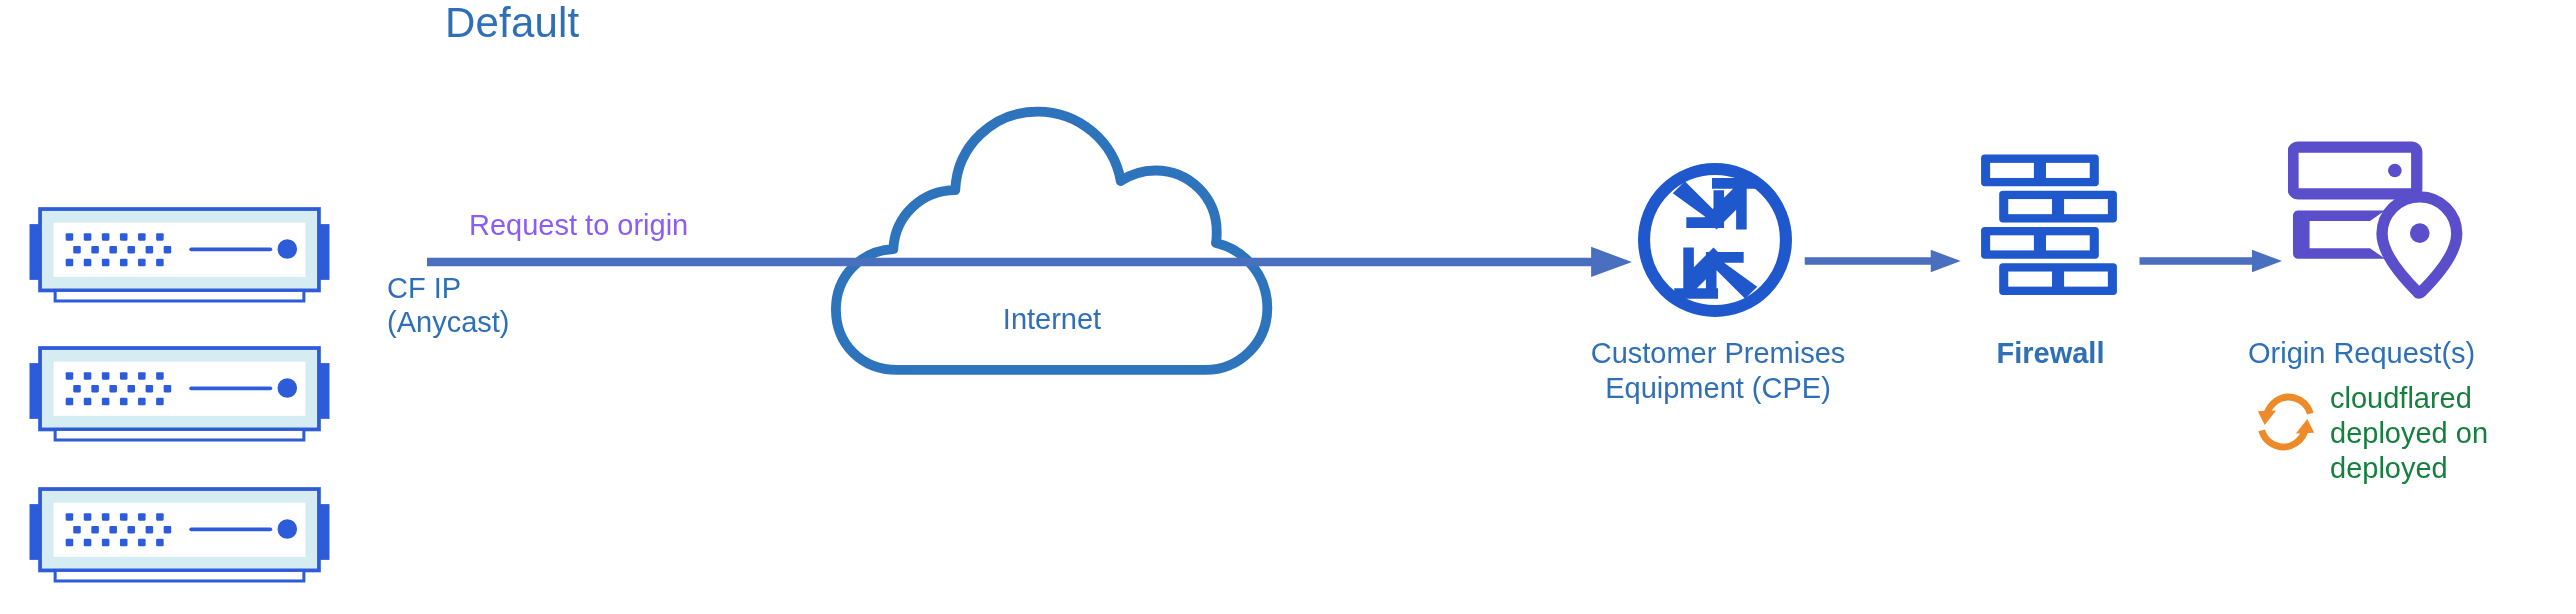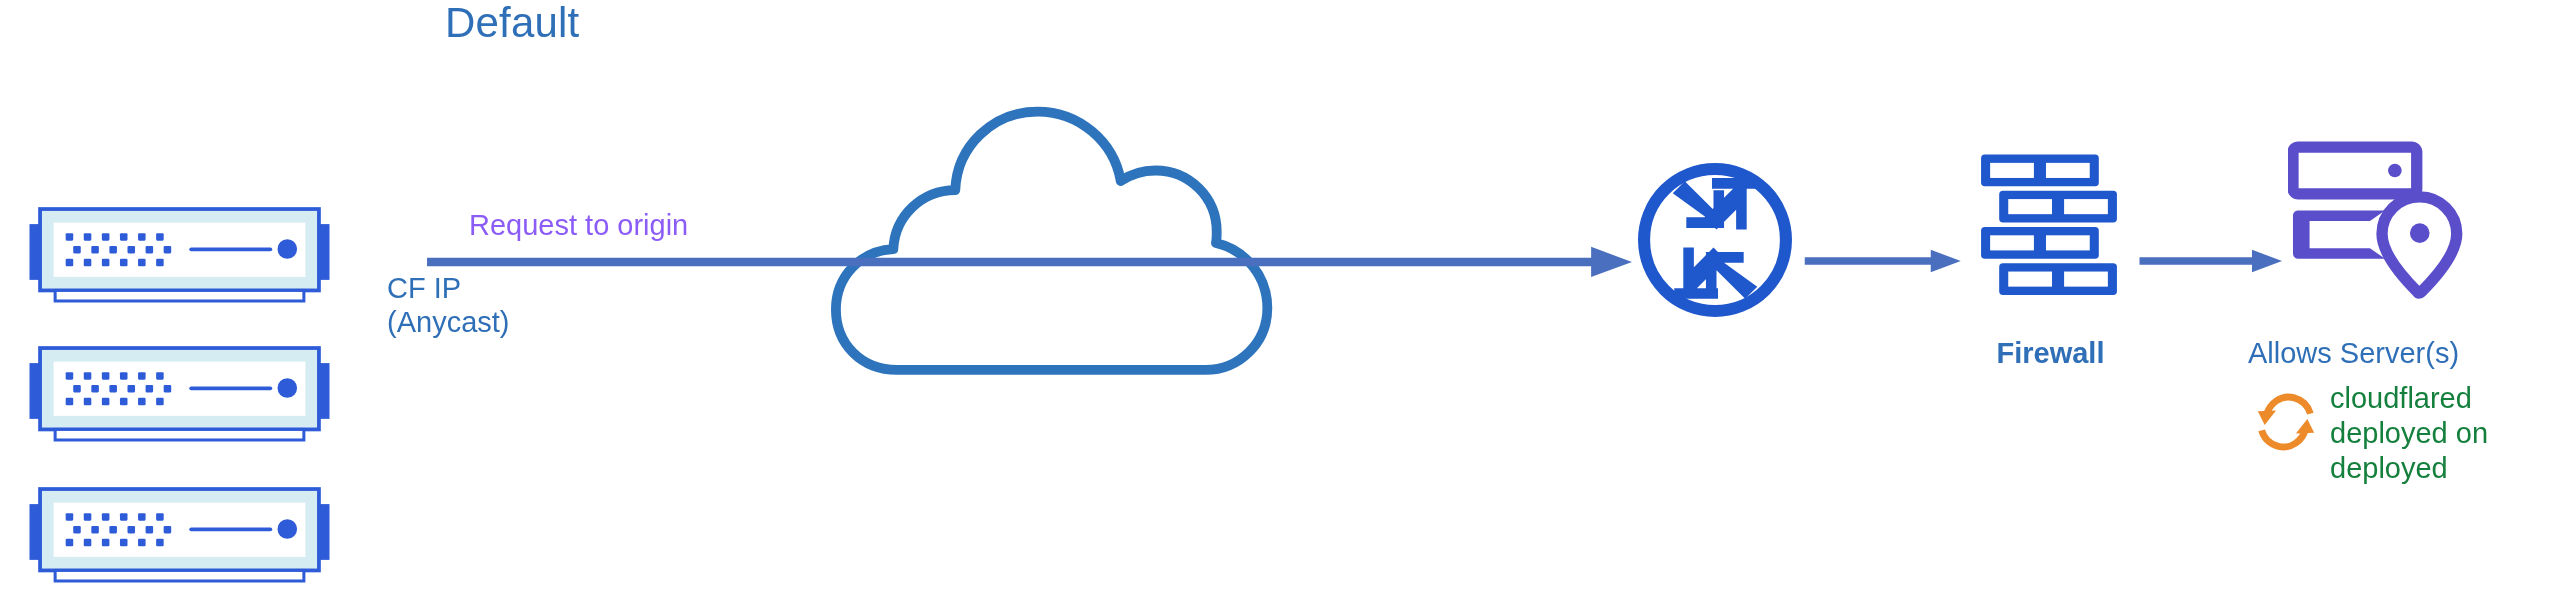--- a/index.html
+++ b/index.html
@@ -326,20 +326,21 @@
                C174 56 222 10 281 10
                C336 10 382 50 391 102
                C404 93 420 88 437 88
                C482 88 518 124 518 169
                C518 174 518 179 517 184
                C556 193 585 228 585 270
                C585 316 548 352 503 352
                Z" fill="#FFFFFF" stroke="#2E74BC" stroke-width="13" stroke-linejoin="round"></path>
     </svg>
   </div>
+  <div class="label-internet">Internet</div>
 
   <div class="flow-main">
     <svg viewBox="0 0 1600 100" width="1211" height="76" xmlns="http://www.w3.org/2000/svg">
       <line x1="4" y1="46" x2="1548" y2="46" stroke="#4A6FBF" stroke-width="11"></line>
       <polygon points="1542,26 1596,46 1542,66" fill="#4A6FBF"></polygon>
     </svg>
   </div>
 
   <div class="label-request">Request to origin</div>
 
@@ -356,20 +357,24 @@
         <path d="M50 44 L66 28 L104 66 L104 40 L118 40 L118 90 L68 90 L68 76 L94 76 Z"></path>
 
         <path d="M144 40 L144 94 L130 94 L130 68 L104 94 L88 78 L126 40 L98 40 L98 26 L156 26 L156 40 Z" transform="translate(4,-2)"></path>
 
         <path d="M68 172 L68 118 L82 118 L82 144 L108 118 L124 134 L86 172 L114 172 L114 186 L56 186 L56 172 Z" transform="translate(-4,-2)"></path>
 
         <path d="M162 168 L146 184 L108 146 L108 172 L94 172 L94 122 L144 122 L144 136 L118 136 Z"></path>
       </g>
     </svg>
   </div>
+  <div class="label-cpe">
+    <div>Customer Premises</div>
+    <div>Equipment (CPE)</div>
+  </div>
 
   <div class="connector conn-cpe-fw">
     <svg viewBox="0 0 210 40" width="159" height="30" xmlns="http://www.w3.org/2000/svg">
       <line x1="0" y1="20" x2="172" y2="20" stroke="#4A6FBF" stroke-width="10"></line>
       <polygon points="168,5 208,20 168,35" fill="#4A6FBF"></polygon>
     </svg>
   </div>
 
   <div class="firewall-icon">
     <svg viewBox="0 0 212 200" width="160" height="151" xmlns="http://www.w3.org/2000/svg">
@@ -418,21 +423,21 @@
 
       <path d="M13 92 L128 92 L108 106 L28 106 L28 142 L108 142 L128 156 L13 156
                C9 156 6 153 6 149 L6 99 C6 95 9 92 13 92 Z" fill="#5B4ECB"></path>
 
       <path d="M174 74 C201 74 223 96 223 123 C223 152 190 186 176 200
                C174 202 172 202 171 200 C157 186 124 152 124 123 C124 96 146 74 174 74 Z" fill="#FFFFFF" stroke="#5B4ECB" stroke-width="15" stroke-linejoin="round"></path>
       <circle cx="174" cy="122" r="13" fill="#5B4ECB"></circle>
     </svg>
   </div>
   <div class="label-origin">
-    <div>Allows Server(s)</div>
+    <div>Origin Request(s)</div>
   </div>
 
   <div class="cloudflared-block">
     <div class="cloudflared-icon">
       <svg viewBox="0 0 84 84" width="64" height="64" xmlns="http://www.w3.org/2000/svg">
 
         <path d="M16 34 C20 17 36 6 52 10 C63 13 71 21 74 31" fill="none" stroke="#ED8B2B" stroke-width="9" stroke-linecap="butt"></path>
         <polygon points="5,28 29,27 14,46" fill="#ED8B2B"></polygon>
 
         <path d="M68 50 C64 67 48 78 32 74 C21 71 13 63 10 53" fill="none" stroke="#ED8B2B" stroke-width="9" stroke-linecap="butt"></path>

